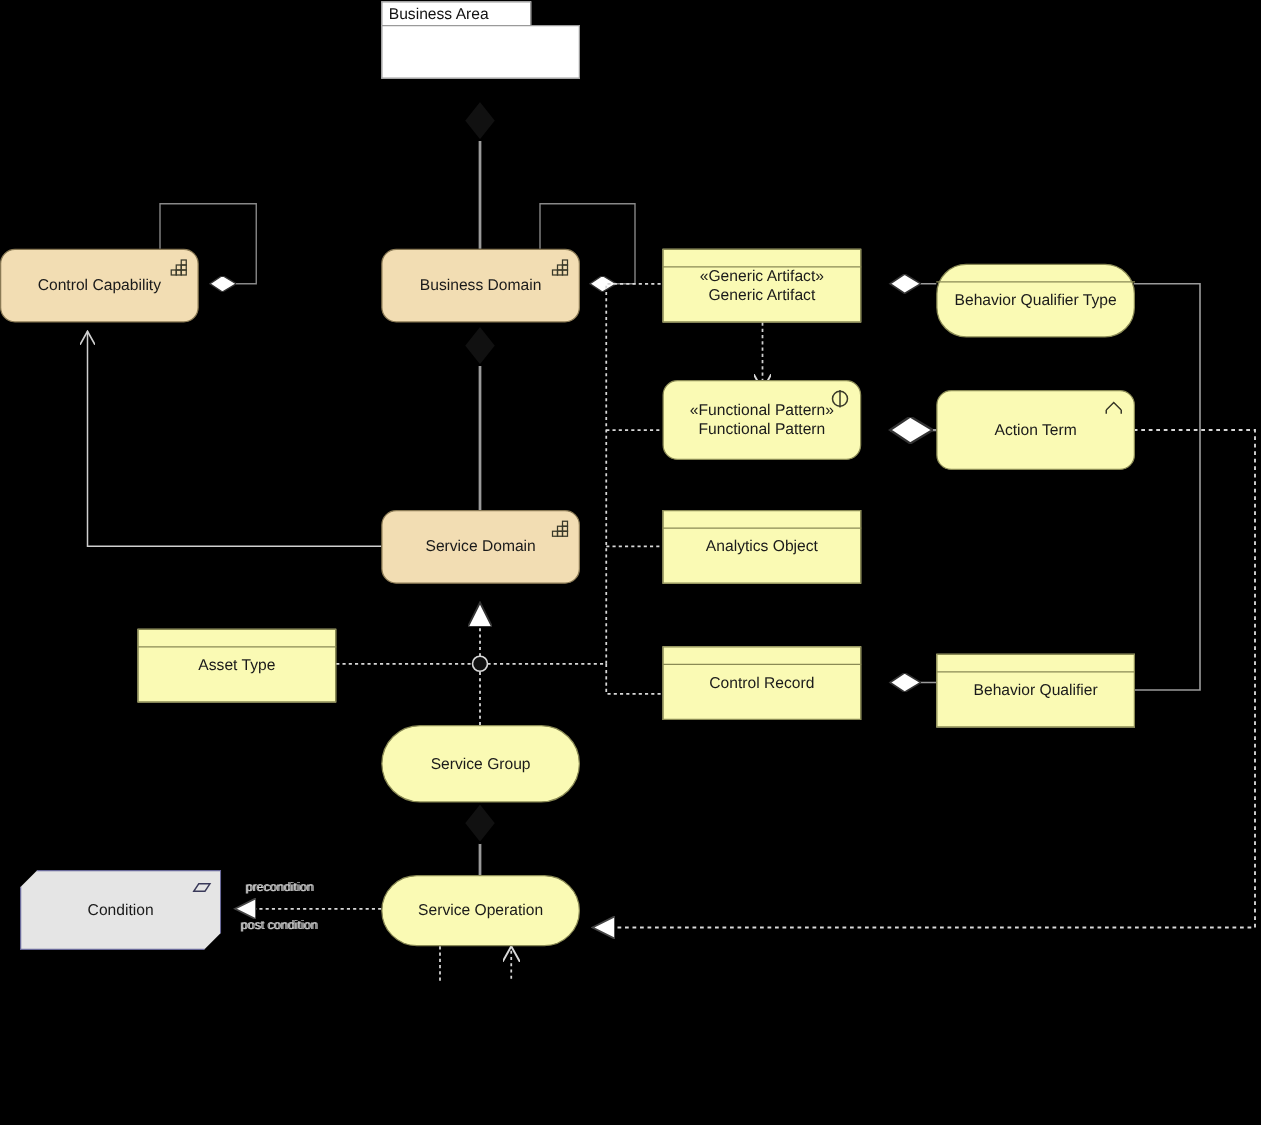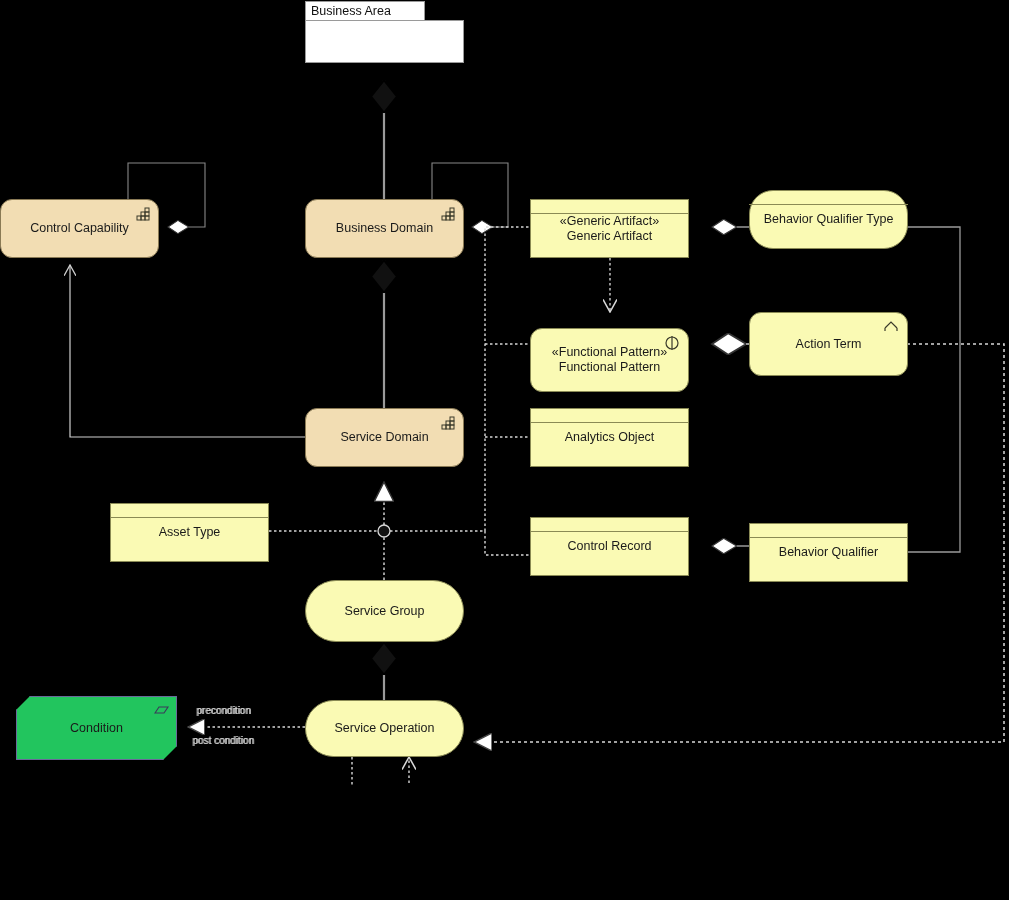--- a/index.html
+++ b/index.html
@@ -18,21 +18,21 @@
                height:1px;background:#8a8a55;}
   .lbl{position:relative;z-index:2;padding:0 8px;white-space:pre-line;}
 
   .pkg{position:absolute;}
   .pkg .tab{position:absolute;left:0;top:0;width:120px;height:20px;background:#fff;
             border:1px solid #9a9a9a;box-sizing:border-box;}
   .pkg .tab span{position:absolute;left:5px;top:2px;font-size:12.5px;color:#111;}
   .pkg .body{position:absolute;left:0;top:19px;width:159px;height:43px;background:#fff;
              border:1px solid #9a9a9a;box-sizing:border-box;}
 
-  .cond{position:absolute;background:#22c55e;border:1px solid #6a6a9a;
+  .cond{position:absolute;background:#e5e5e5;border:1px solid #6a6a9a;
         clip-path:polygon(14px 0,100% 0,100% calc(100% - 14px),calc(100% - 14px) 100%,0 100%,0 14px);
         display:flex;align-items:center;justify-content:center;font-size:12.5px;color:#1a1a1a;}
 
   .ico{position:absolute;right:6px;top:5px;width:20px;height:18px;}
   .edge-lbl{position:absolute;font-size:10px;color:#d8d8d8;white-space:nowrap;}
   .edge-lbl i{position:absolute;left:1px;top:0;font-style:normal;color:#bdbdbd;}
 </style>
 </head>
 <body>
 
@@ -152,25 +152,25 @@
         </g>
       </svg>
     </span>
     <span class="lbl">Service Domain</span>
   </div>
 
   <div class="node yel hdr" style="left:530px;top:199px;width:159px;height:59px;">
     <span class="lbl"><span>«Generic Artifact»</span><br><span>Generic Artifact</span></span>
   </div>
 
-  <div class="node yel hdr" style="left:749px;top:190px;width:159px;height:59px;border-radius:24px;">
+  <div class="node yel hdr" style="left:749px;top:211px;width:159px;height:59px;border-radius:24px;">
     <span class="lbl">Behavior Qualifier Type</span>
   </div>
 
-  <div class="node yel-round" style="left:530px;top:328px;width:159px;height:64px;text-align:center;">
+  <div class="node yel-round" style="left:530px;top:304px;width:159px;height:64px;text-align:center;">
     <span class="ico">
       <svg viewBox="0 0 20 18" width="20" height="18">
         <circle cx="10" cy="9" r="6" fill="none" stroke="#3a3a2a" stroke-width="1.2"></circle>
         <line x1="10" y1="2" x2="10" y2="16" stroke="#3a3a2a" stroke-width="1.2"></line>
       </svg>
     </span>
     <span class="lbl"><span>«Functional Pattern»</span><br><span>Functional Pattern</span></span>
   </div>
 
   <div class="node yel-round" style="left:749px;top:312px;width:159px;height:64px;">

